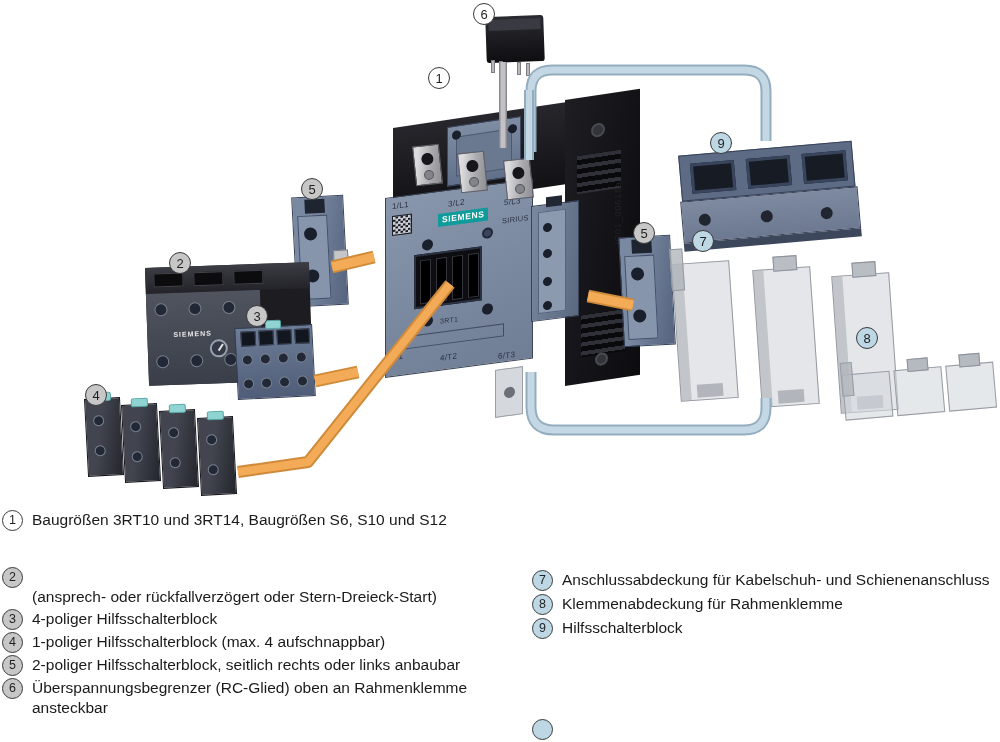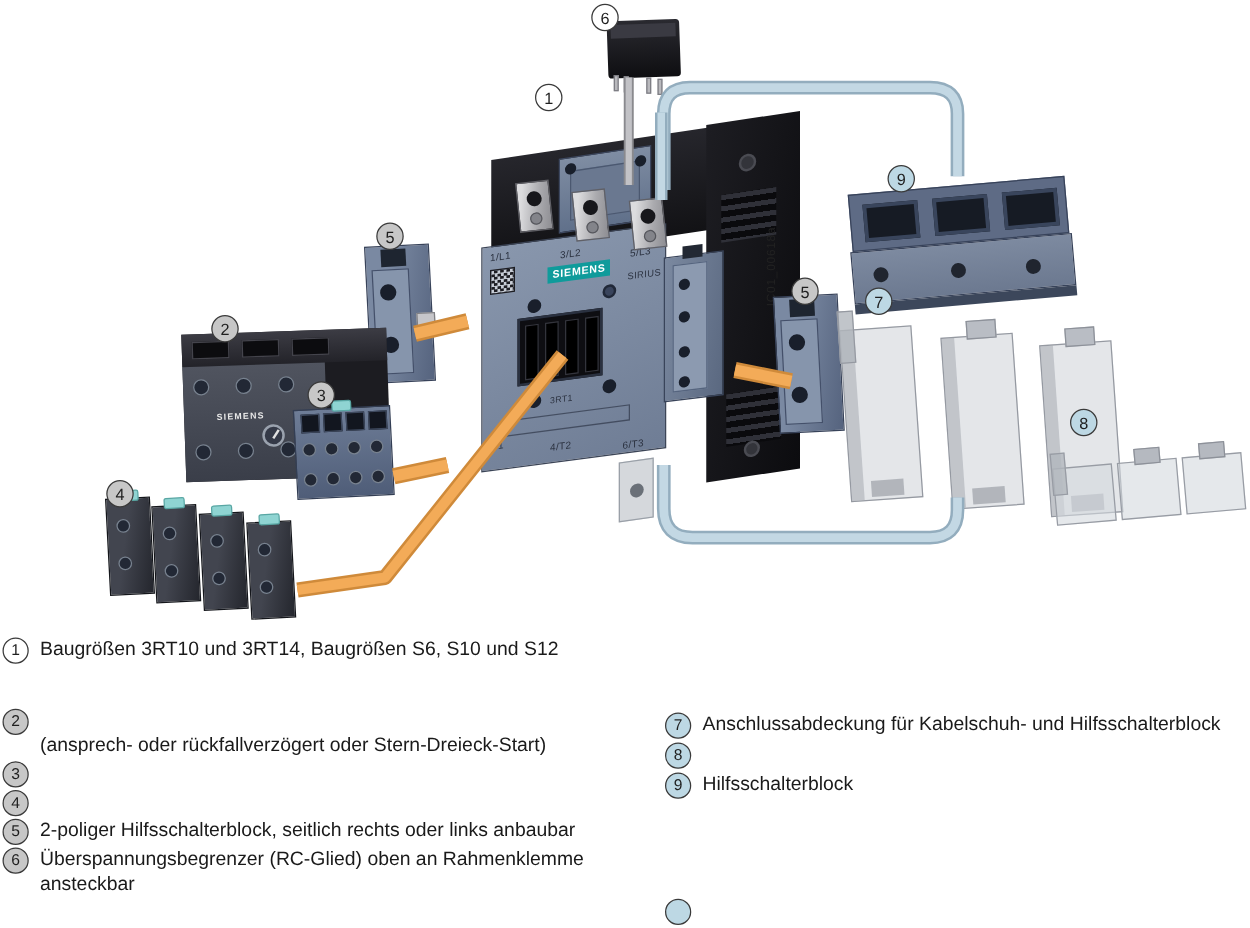--- a/index.html
+++ b/index.html
@@ -337,40 +337,43 @@
     <span class="co">1</span>
     <span>Baugrößen 3RT10 und 3RT14, Baugrößen S6, S10 und S12</span>
   </div>
   <div class="lrow" style="left:2px;top:567px">
     <span class="co gray">2</span>
     <span><br>
       <span>(ansprech- oder rückfallverzögert oder Stern-Dreieck-Start)</span></span>
   </div>
   <div class="lrow" style="left:2px;top:609px">
     <span class="co gray">3</span>
+    <span>4-poliger Hilfsschalterblock</span>
   </div>
   <div class="lrow" style="left:2px;top:632px">
     <span class="co gray">4</span>
+    <span>1-poliger Hilfsschalterblock (max. 4 aufschnappbar)</span>
   </div>
   <div class="lrow" style="left:2px;top:655px">
     <span class="co gray">5</span>
     <span>2-poliger Hilfsschalterblock, seitlich rechts oder links anbaubar</span>
   </div>
   <div class="lrow" style="left:2px;top:678px">
     <span class="co gray">6</span>
     <span><span>Überspannungsbegrenzer (RC-Glied) oben an Rahmenklemme</span><br>
       <span>ansteckbar</span></span>
   </div>
 
   <div class="lrow" style="left:532px;top:570px">
     <span class="co blue">7</span>
-    <span>Anschlussabdeckung für Kabelschuh- und Hilfsschalterblock</span>
+    <span>Anschlussabdeckung für Kabelschuh- und Schienenanschluss</span>
   </div>
   <div class="lrow" style="left:532px;top:594px">
     <span class="co blue">8</span>
+    <span>Klemmenabdeckung für Rahmenklemme</span>
   </div>
   <div class="lrow" style="left:532px;top:618px">
     <span class="co blue">9</span>
     <span>Hilfsschalterblock</span>
   </div>
 
   <div class="lrow" style="left:532px;top:719px">
     <span class="co blue"></span>
   </div>
 

